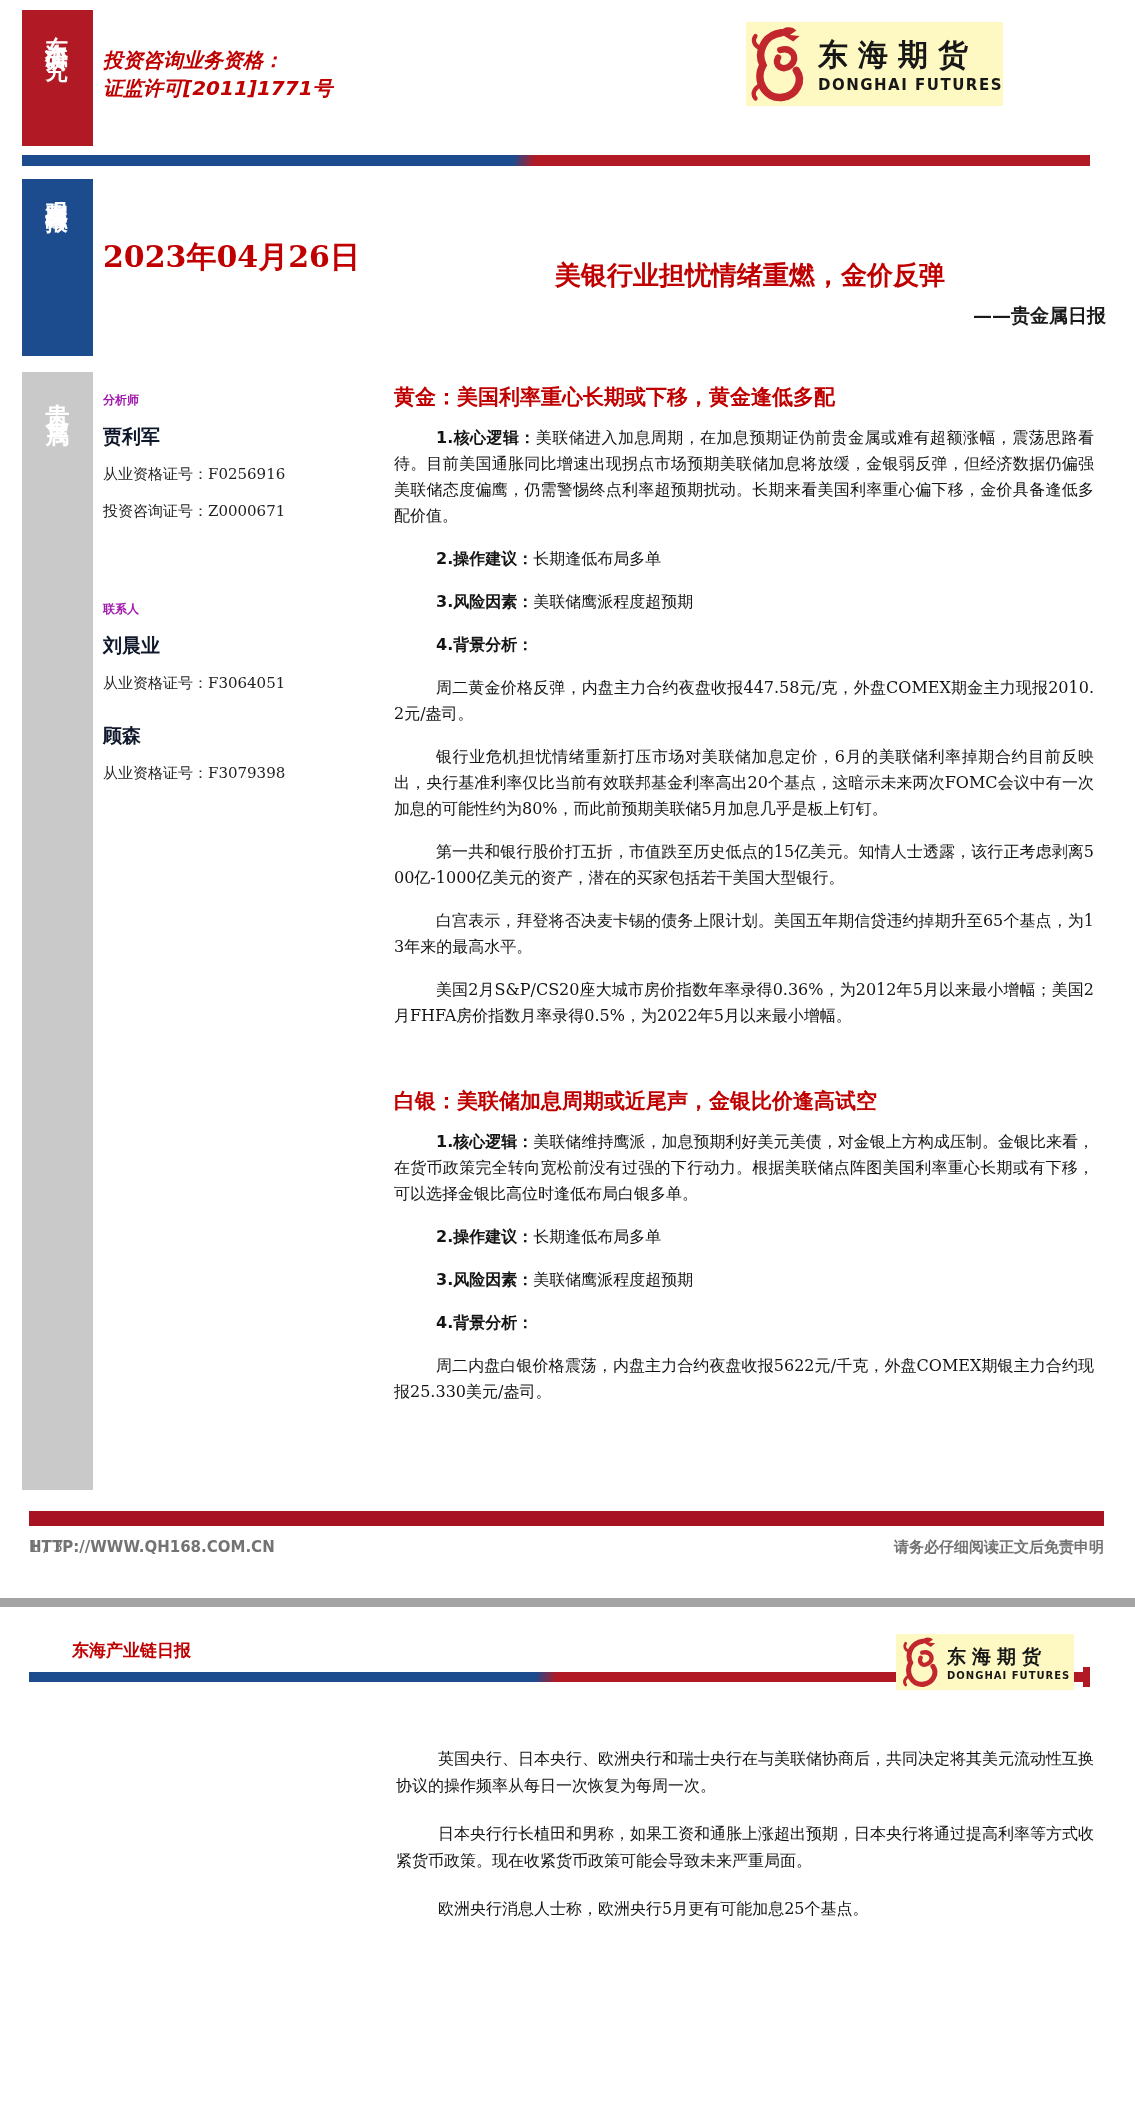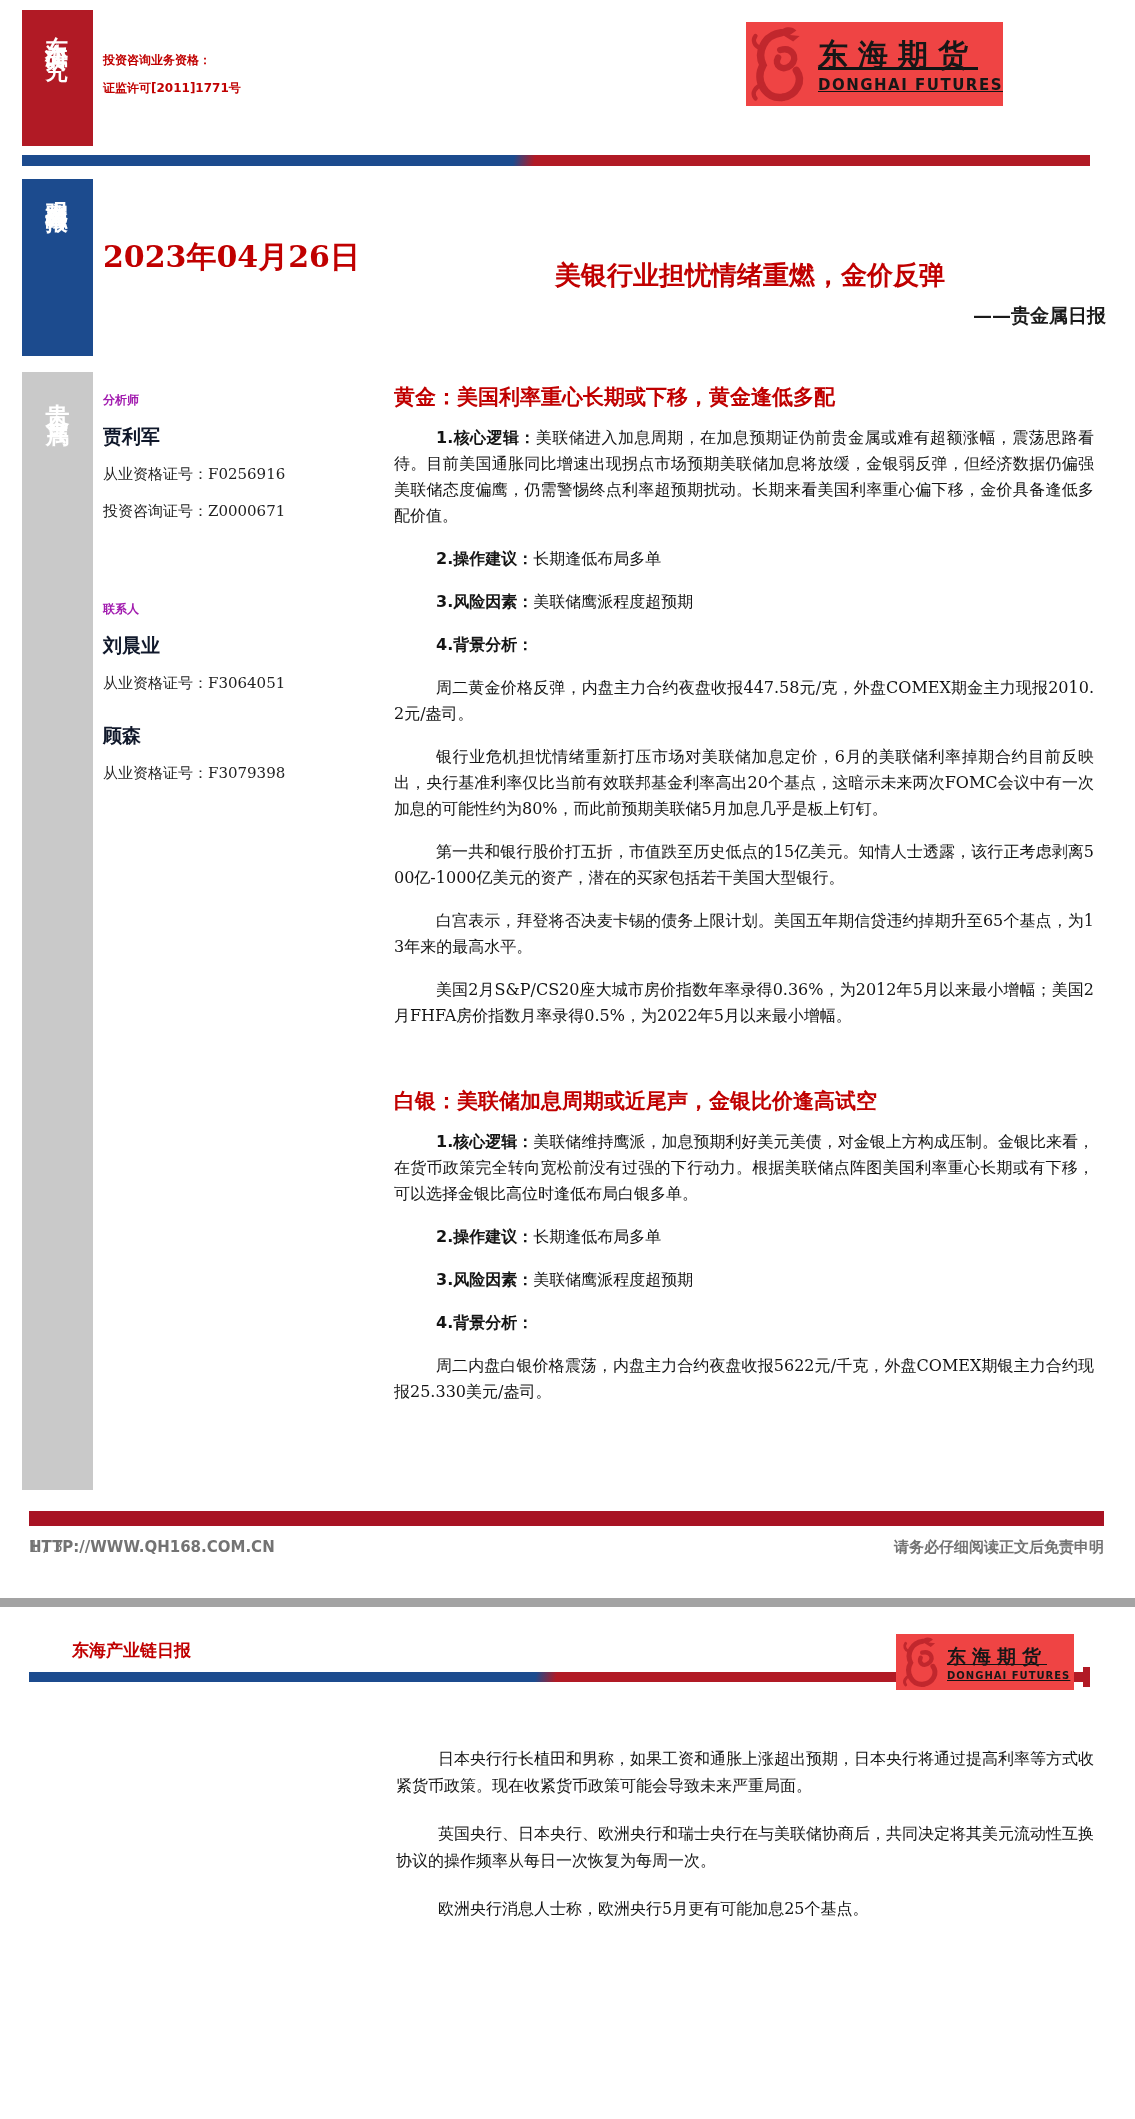--- a/index.html
+++ b/index.html
@@ -12,22 +12,22 @@
          font-family:"DejaVu Serif","Liberation Serif",serif;font-weight:700;}
   #brand-box{top:10px;height:136px;background:#b11a25;}
   #brand-box .vtext{font-size:23px;letter-spacing:7px;padding-top:8px;}
   #category-box{top:179px;height:177px;background:#1c4b8e;}
   #category-box .vtext{font-size:22px;letter-spacing:2px;padding-top:4px;}
   #topic-box{top:372px;height:1118px;background:#c9c9c9;justify-content:center;}
   #topic-box .vtext{font-size:24px;letter-spacing:10px;padding-top:12px;height:180px;}
 
   
   #qualification{position:absolute;left:103px;top:46px;color:#c00000;font-weight:700;
-                 font-size:12px;line-height:28px;font-family:"DejaVu Sans","Liberation Sans",sans-serif;}
-  .logo{position:absolute;display:flex;align-items:center;background:#ef4444;text-decoration:underline;}
+                 font-size:20px;line-height:28px;font-family:"DejaVu Sans","Liberation Sans",sans-serif;font-style:italic;}
+  .logo{position:absolute;display:flex;align-items:center;background:#fef9c3;}
   #logo1{left:746px;top:22px;}
   #logo1 .dragon{width:62px;height:84px;margin-right:10px;}
   #logo1 .logo-cn{font-size:30px;letter-spacing:10px;}
   #logo1 .logo-en{font-size:15px;letter-spacing:1.5px;}
   .logo-cn{font-family:"DejaVu Sans","Liberation Sans",sans-serif;font-weight:700;color:#171717;white-space:nowrap;}
   .logo-en{font-family:"DejaVu Sans","Liberation Sans",sans-serif;font-weight:700;color:#171717;white-space:nowrap;}
   #divider1{position:absolute;left:22px;top:155px;width:1068px;height:11px;
             background:linear-gradient(100deg,#1c4b8e 0 46%,#b11a25 48% 100%);}
 
   
@@ -191,18 +191,18 @@
     <svg class="dragon" viewBox="0 0 52 78">
       <use href="#dragon-glyph"></use>
     </svg>
     <div>
       <div class="logo-cn">东海期货</div>
       <div class="logo-en">DONGHAI FUTURES</div>
     </div>
   </div>
 
   <div id="content2">
+    <p class="body">英国央行、日本央行、欧洲央行和瑞士央行在与美联储协商后，共同决定将其美元流动性互换协议的操作频率从每日一次恢复为每周一次。</p>
     <p class="body">日本央行行长植田和男称，如果工资和通胀上涨超出预期，日本央行将通过提高利率等方式收紧货币政策。现在收紧货币政策可能会导致未来严重局面。</p>
-    <p class="body">英国央行、日本央行、欧洲央行和瑞士央行在与美联储协商后，共同决定将其美元流动性互换协议的操作频率从每日一次恢复为每周一次。</p>
     <p class="body">欧洲央行消息人士称，欧洲央行5月更有可能加息25个基点。</p>
   </div>
 
 </div>
 
 </body></html>

